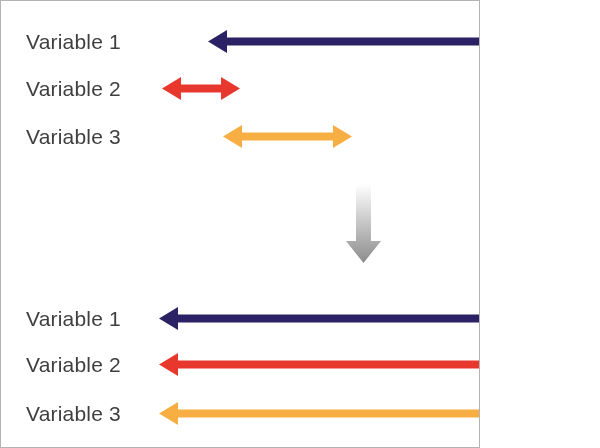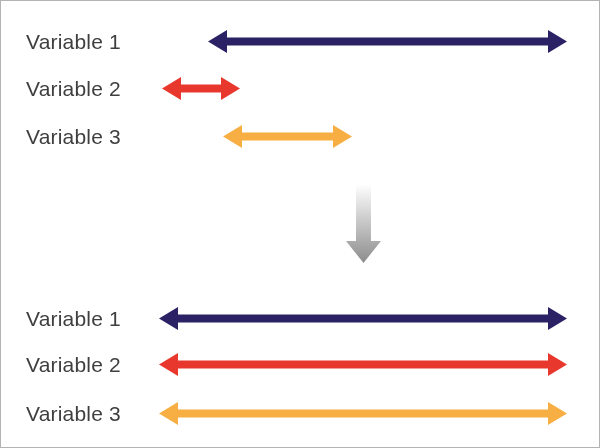--- a/index.html
+++ b/index.html
@@ -2,21 +2,21 @@
 <html><head>
 <meta charset="utf-8">
 <style>
   html, body {
     margin: 0;
     padding: 0;
     background: #ffffff;
   }
   #canvas {
     position: relative;
-    width: 600px;
+    width: 480px;
     height: 448px;
     background: #ffffff;
     border: 1px solid #b3b3b3;
     box-sizing: border-box;
     overflow: hidden;
     font-family: "Liberation Sans", sans-serif;
   }
   .var-label {
     position: absolute;
     color: #3f3f3f;

